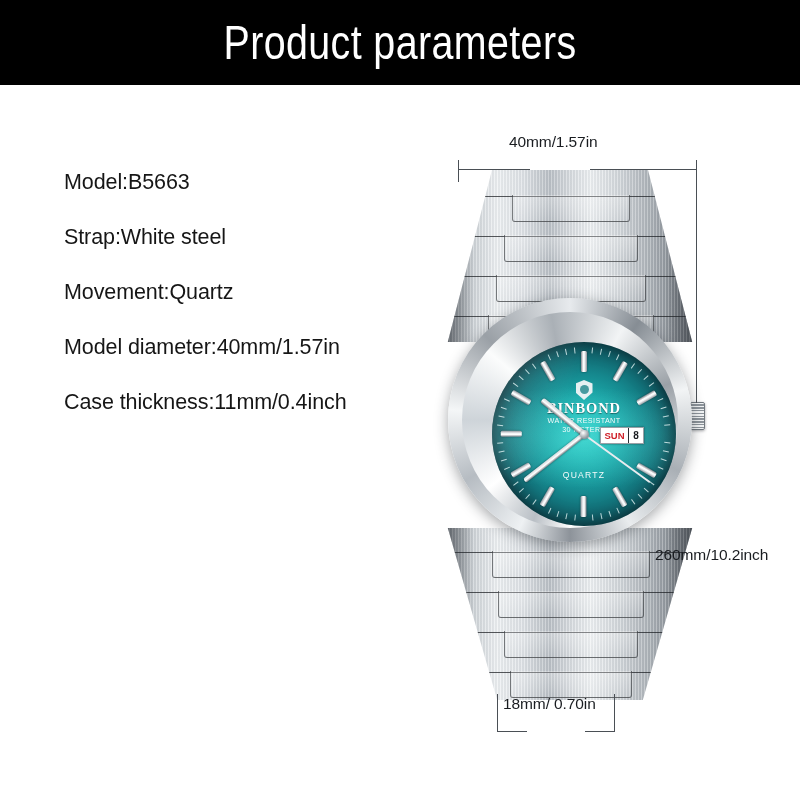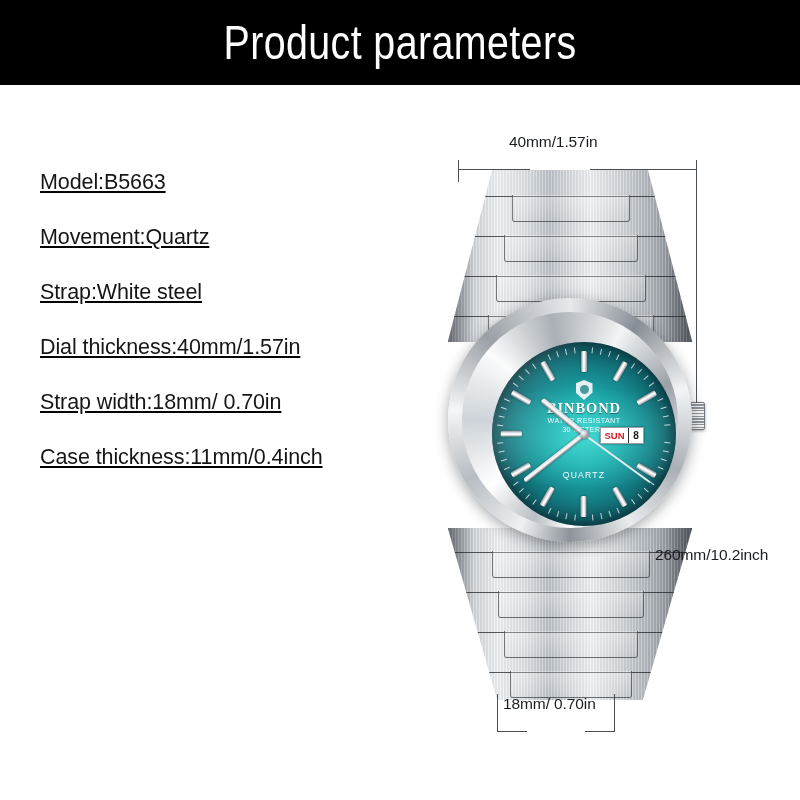--- a/index.html
+++ b/index.html
@@ -43,24 +43,23 @@
     font-weight: 400;
     letter-spacing: 0.5px;
     transform: scaleX(0.82);
     transform-origin: center center;
     white-space: nowrap;
   }
 
   
   .spec-list {
     position: absolute;
-    left: 40px;
+    left: 64px;
     top: 172px;
     width: 400px;
-    text-decoration: underline;
   }
   .spec-line {
     font-family: "Liberation Sans", sans-serif;
     font-size: 21.5px;
     color: #161616;
     line-height: 1;
     margin-bottom: 33.5px;
     white-space: nowrap;
     letter-spacing: -0.1px;
   }
@@ -361,24 +360,23 @@
 <body>
 
 <div id="page">
 
   <div class="header-banner">
     <div class="header-title">Product parameters</div>
   </div>
 
   <div class="spec-list">
     <div class="spec-line">Model:B5663</div>
+    <div class="spec-line">Strap:White steel</div>
     <div class="spec-line">Movement:Quartz</div>
-    <div class="spec-line">Strap:White steel</div>
-    <div class="spec-line">Dial thickness:40mm/1.57in</div>
-    <div class="spec-line">Strap width:18mm/ 0.70in</div>
+    <div class="spec-line">Model diameter:40mm/1.57in</div>
     <div class="spec-line">Case thickness:11mm/0.4inch</div>
   </div>
 
   <div class="watch-wrap">
 
     <div class="bracelet band-top">
       <div class="band-bg"></div>
       <div class="link-row" style="top:26px;">
         <div class="link-notch" style="left:72px; width:116px; top:-1.6px;"></div>
       </div>

